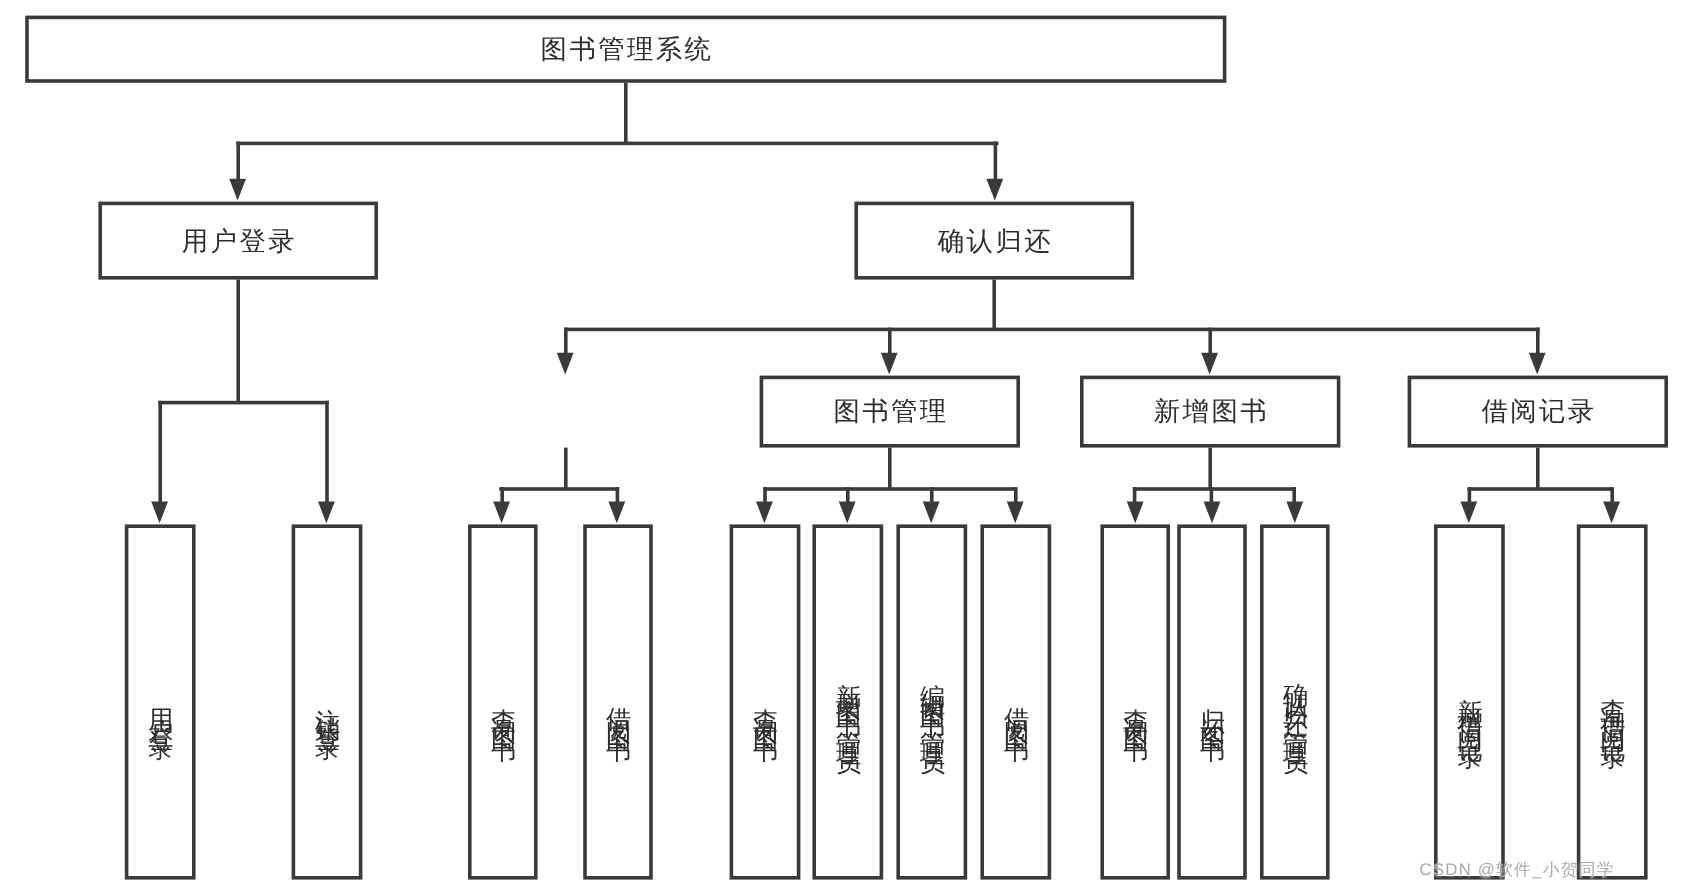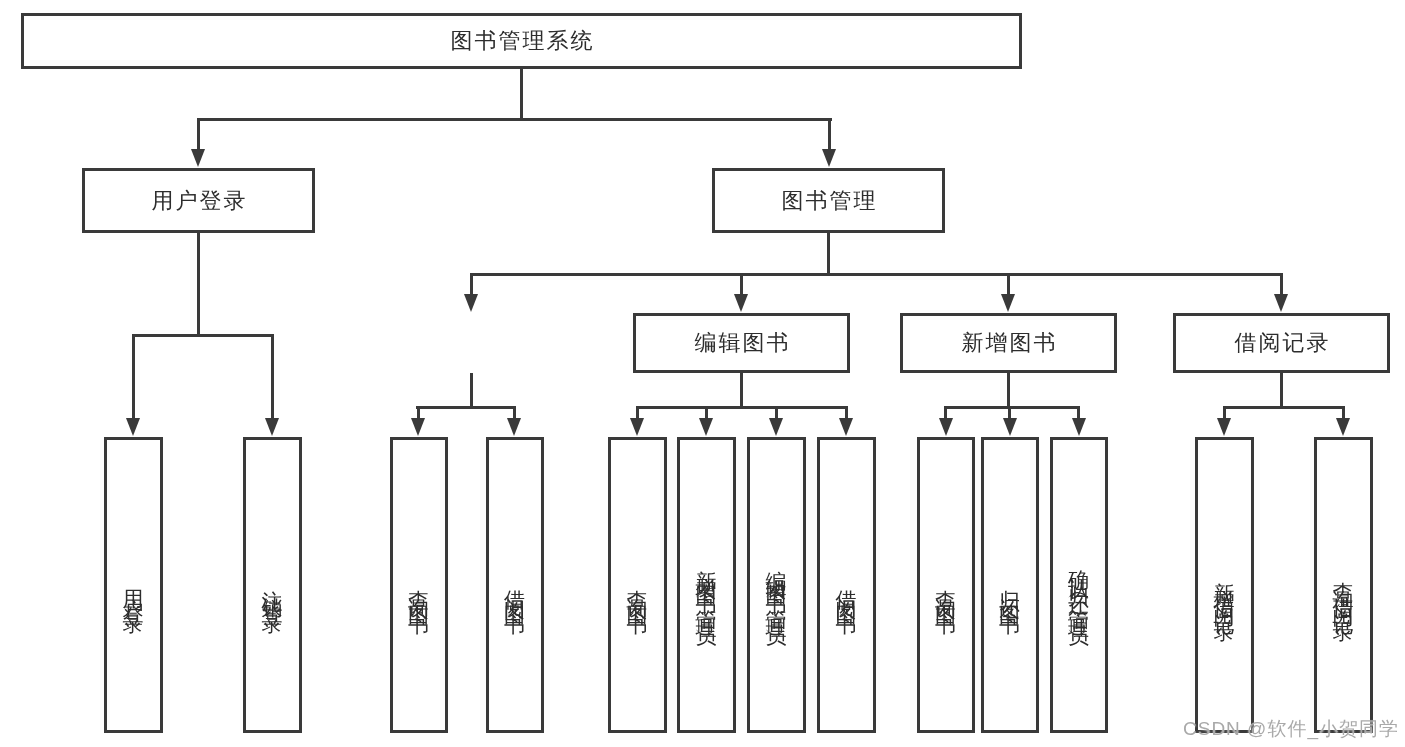--- a/index.html
+++ b/index.html
@@ -20,21 +20,21 @@
   }
 
   .ln { position:absolute; background:var(--line); }
   .arrow {
     position:absolute; width:0; height:0;
     border-left:7px solid transparent; border-right:7px solid transparent;
     border-top:18px solid var(--line);
   }
   .watermark {
     position:absolute; left:1183px; top:716px; z-index:5;
-    font-size:19px; color:var(--wm); letter-spacing:1px; white-space:nowrap;
+    font-size:14px; color:var(--wm); letter-spacing:1px; white-space:nowrap;
     text-shadow:0 1px 2px rgba(255,255,255,.9);
   }
 </style>
 </head>
 <body>
 
 <div class="canvas">
 
   <div class="hbox" style="left:21px; top:13px; width:1001px; height:56px;">
     <span>图书管理系统</span>
@@ -44,21 +44,21 @@
   <div class="ln" style="left:197px; top:118px; width:635px; height:3px;"></div>
   <div class="ln" style="left:197px; top:118px; width:3px; height:35px;"></div>
   <div class="ln" style="left:828px; top:118px; width:3px; height:35px;"></div>
   <div class="arrow" style="left:191px; top:149px;"></div>
   <div class="arrow" style="left:822px; top:149px;"></div>
 
   <div class="hbox" style="left:82px; top:168px; width:233px; height:65px;">
     <span>用户登录</span>
   </div>
   <div class="hbox" style="left:712px; top:168px; width:233px; height:65px;">
-    <span>图书管理</span>
+    <span>确认归还</span>
   </div>
 
   <div class="ln" style="left:197px; top:233px; width:3px; height:103px;"></div>
   <div class="ln" style="left:132px; top:334px; width:142px; height:3px;"></div>
   <div class="ln" style="left:132px; top:334px; width:3px; height:86px;"></div>
   <div class="ln" style="left:271px; top:334px; width:3px; height:86px;"></div>
   <div class="arrow" style="left:126px; top:418px;"></div>
   <div class="arrow" style="left:265px; top:418px;"></div>
 
   <div class="ln" style="left:827px; top:233px; width:3px; height:42px;"></div>
@@ -66,21 +66,21 @@
   <div class="ln" style="left:470px; top:273px; width:3px; height:23px;"></div>
   <div class="ln" style="left:740px; top:273px; width:3px; height:23px;"></div>
   <div class="ln" style="left:1007px; top:273px; width:3px; height:23px;"></div>
   <div class="ln" style="left:1280px; top:273px; width:3px; height:23px;"></div>
   <div class="arrow" style="left:464px; top:294px;"></div>
   <div class="arrow" style="left:734px; top:294px;"></div>
   <div class="arrow" style="left:1001px; top:294px;"></div>
   <div class="arrow" style="left:1274px; top:294px;"></div>
 
   <div class="hbox" style="left:633px; top:313px; width:217px; height:60px;">
-    <span>编辑图书</span>
+    <span>图书管理</span>
   </div>
   <div class="hbox" style="left:900px; top:313px; width:217px; height:60px;">
     <span>新增图书</span>
   </div>
   <div class="hbox" style="left:1173px; top:313px; width:217px; height:60px;">
     <span>借阅记录</span>
   </div>
 
   <div class="ln" style="left:470px; top:373px; width:3px; height:35px;"></div>
   <div class="ln" style="left:416px; top:406px; width:100px; height:3px;"></div>

